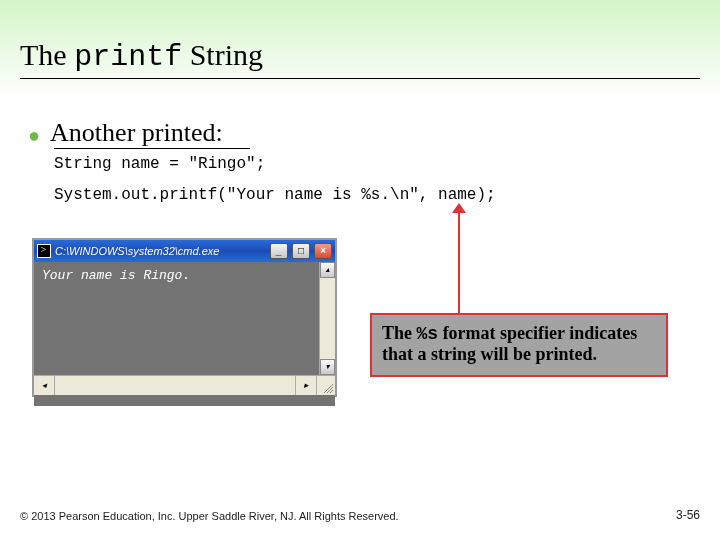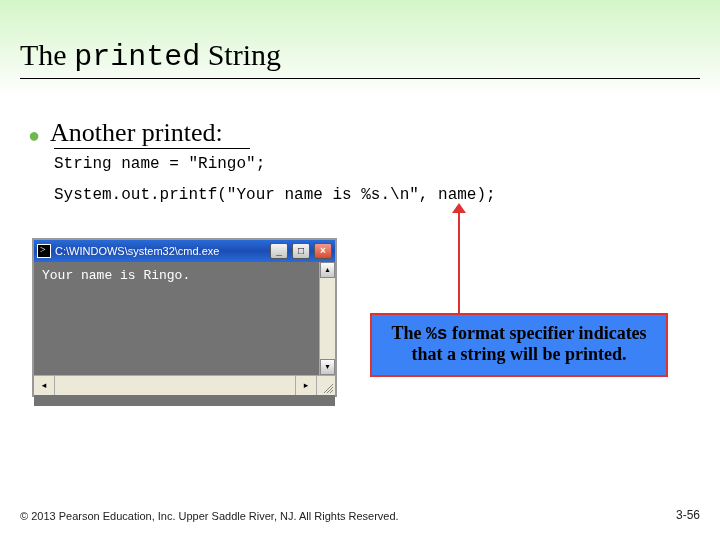--- a/index.html
+++ b/index.html
@@ -57,20 +57,21 @@
   .code2 { top: 186px; }
   
   .term {
     position: absolute;
     top: 238px;
     left: 32px;
     width: 305px;
     height: 159px;
     border: 2px solid #999;
     background: #ece9d8;
+    font-style: italic;
   }
   .term-titlebar {
     height: 22px;
     background: linear-gradient(to bottom, #2a6bd8 0%, #1b4db5 50%, #2a6bd8 100%);
     display: flex;
     align-items: center;
     padding: 0 3px;
     gap: 4px;
   }
   .term-icon {
@@ -171,23 +172,22 @@
     border-right: 7px solid transparent;
     border-bottom: 10px solid #d33;
   }
   
   .callout {
     position: absolute;
     top: 313px;
     left: 370px;
     width: 298px;
     border: 2px solid #d33;
-    background: #3b82f6;
+    background: #a3a3a3;
     padding: 8px 10px 10px 10px;
-    text-align: center;
     font-size: 18px;
   }
   .callout .mono { font-family: "Courier New", monospace; }
   .footer {
     position: absolute;
     bottom: 18px;
     left: 20px;
     font-family: Arial, Helvetica, sans-serif;
     font-size: 11px;
     color: #222;
@@ -198,21 +198,21 @@
     right: 20px;
     font-family: Arial, Helvetica, sans-serif;
     font-size: 12px;
     color: #222;
   }
 </style>
 </head>
 <body>
 
 <div class="title">
-  <span>The </span><span class="mono">printed</span><span> String</span>
+  <span>The </span><span class="mono">printf</span><span> String</span>
 </div>
 <div class="underline"></div>
 
 <div class="bullet-row">
   <span class="bullet-dot">●</span><span>Another printed:</span>
 </div>
 <div class="bullet-underline"></div>
 
 <div class="code code1">String name = "Ringo";</div>
 <div class="code code2">System.out.printf("Your name is %s.\n", name);</div>

